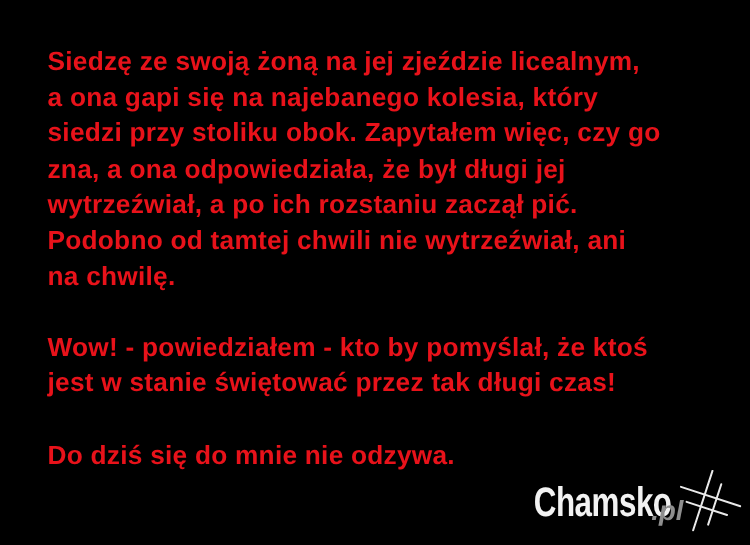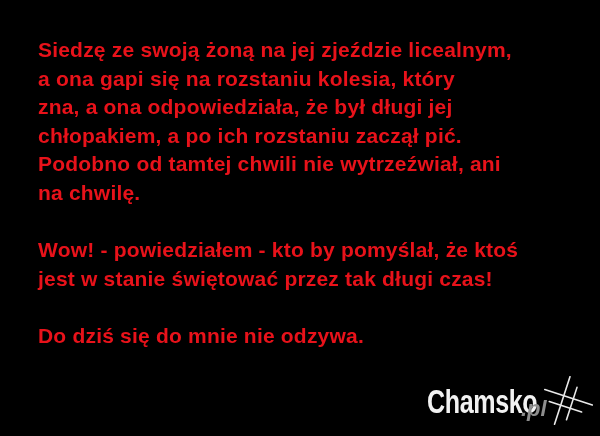--- a/index.html
+++ b/index.html
@@ -61,23 +61,24 @@
   }
 </style>
 </head>
 <body>
 
 <div class="canvas" style="background: rgb(0, 0, 0);">
 
   <div class="story" id="story-block" style="color: rgb(232, 18, 26);">
     <div class="para">
       <div>Siedzę ze swoją żoną na jej zjeździe licealnym,</div>
-      <div>a ona gapi się na rozstaniu kolesia, który</div>
+      <div>a ona gapi się na najebanego kolesia, który</div>
+      <div>siedzi przy stoliku obok. Zapytałem więc, czy go</div>
       <div>zna, a ona odpowiedziała, że był długi jej</div>
-      <div>chłopakiem, a po ich rozstaniu zaczął pić.</div>
+      <div>wytrzeźwiał, a po ich rozstaniu zaczął pić.</div>
       <div>Podobno od tamtej chwili nie wytrzeźwiał, ani</div>
       <div>na chwilę.</div>
     </div>
     <div class="para">
       <div>Wow! - powiedziałem - kto by pomyślał, że ktoś</div>
       <div>jest w stanie świętować przez tak długi czas!</div>
     </div>
     <div class="para">
       <div>Do dziś się do mnie nie odzywa.</div>
     </div>

